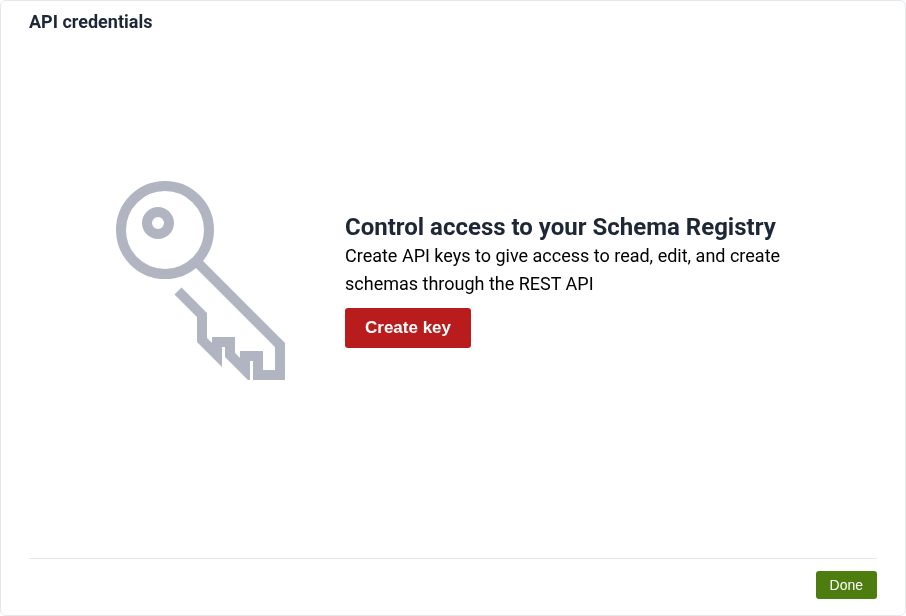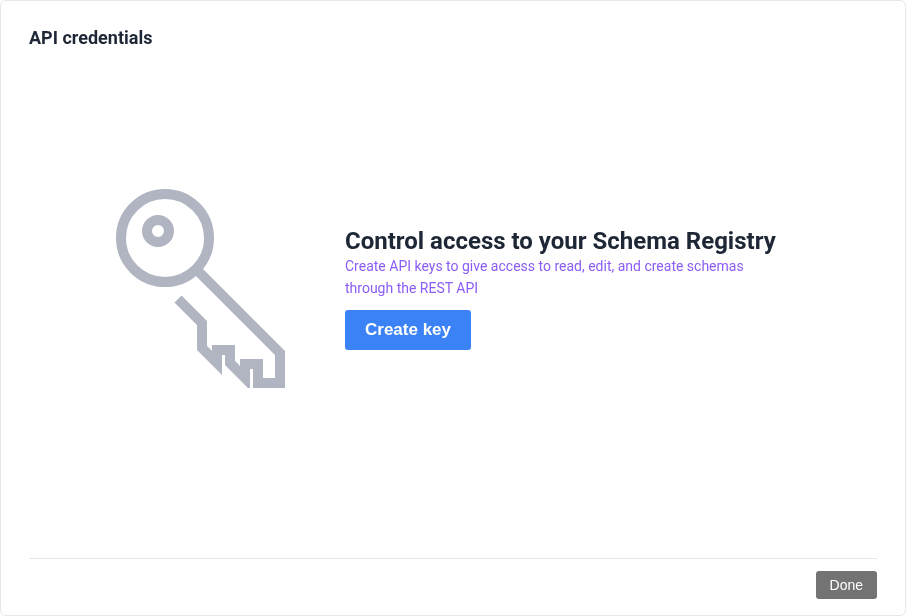--- a/index.html
+++ b/index.html
@@ -12,21 +12,21 @@
       background: #ffffff;
       width: 906px;
       height: 616px;
       overflow: hidden;
     }
     .card {
       width: 906px;
       height: 616px;
       border: 1px solid #e5e7eb;
       border-radius: 6px;
-      padding: 26px 28px 16px 28px;
+      padding: 10px 28px 16px 28px;
       display: flex;
       flex-direction: column;
       position: relative;
     }
     .section-title {
       font-size: 18px;
       font-weight: 700;
       color: #1e2736;
       margin-bottom: 20px;
     }
@@ -60,45 +60,45 @@
       flex-direction: column;
       max-width: 450px;
     }
     .heading {
       font-size: 24px;
       font-weight: 700;
       color: #1e2736;
       line-height: 1.25;
     }
     .description {
-      font-size: 14px;
+      font-size: 18px;
       font-weight: 400;
-      color: #8b5cf6;
+      color: #000000;
       line-height: 1.55;
     }
     .create-key-btn {
       margin-top: 10px;
       align-self: flex-start;
-      background: #3b82f6;
+      background: #b91c1c;
       color: #ffffff;
       border: none;
       border-radius: 3px;
       padding: 10px 20px;
       font-size: 17px;
       font-weight: 600;
       cursor: pointer;
     }
     .footer {
       border-top: 1px solid #e5e7eb;
       padding-top: 12px;
       display: flex;
       justify-content: flex-end;
     }
     .done-btn {
-      background: #737373;
+      background: #4d7c0f;
       color: #ffffff;
       border: none;
       border-radius: 3px;
       padding: 6px 14px;
       font-size: 14px;
       font-weight: 500;
       cursor: pointer;
     }
   </style>
 </head>

